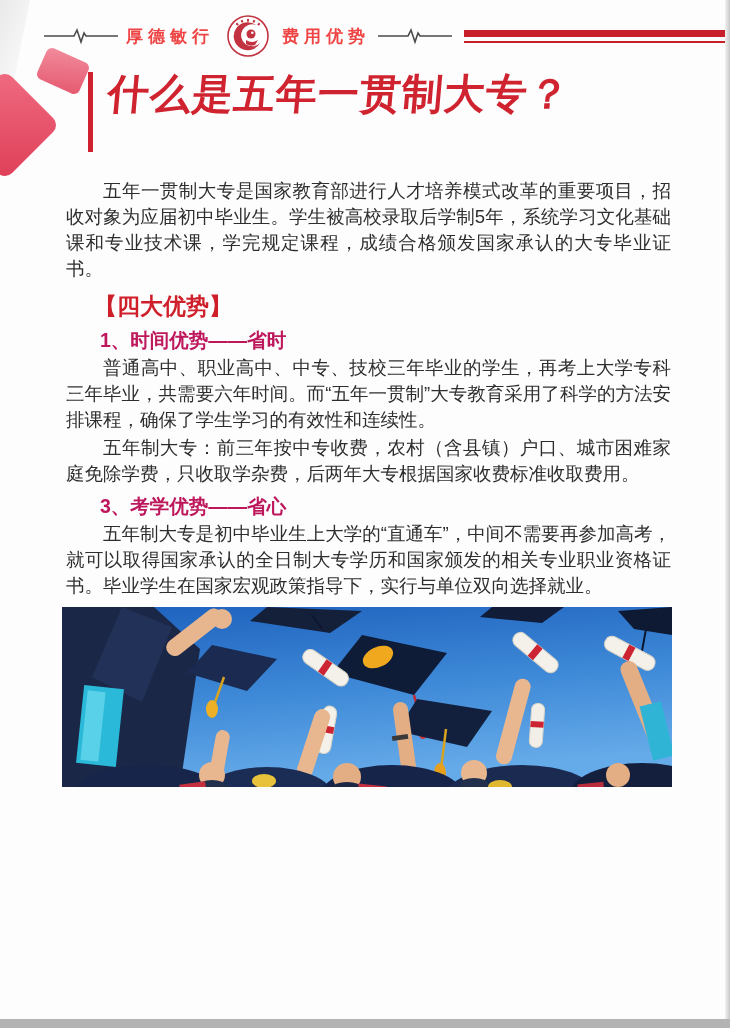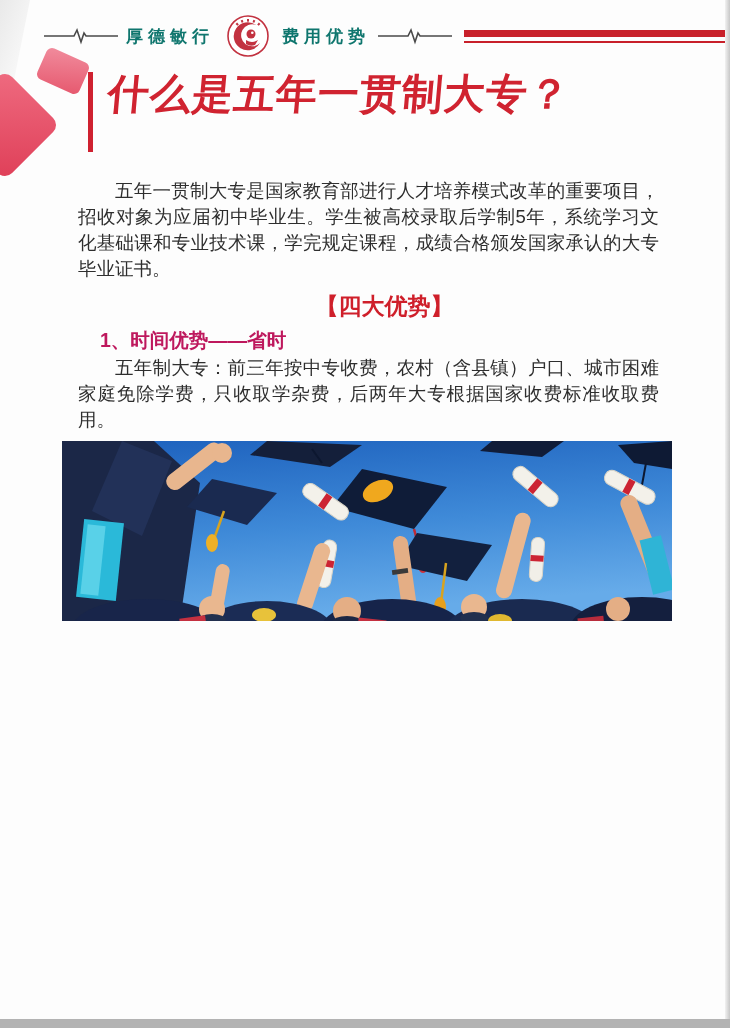--- a/index.html
+++ b/index.html
@@ -14,21 +14,21 @@
   .page-right-edge { position:absolute; right:0; top:0; width:5px; height:100%;
     background:linear-gradient(to right,#f2f2f2,#c7c7c7); z-index:9; }
   .footer-bar { position:absolute; bottom:0; left:0; width:100%; height:9px;
     background:#b3b3b3; z-index:9; }
   .corner-wedge { position:absolute; left:0; top:0; width:30px; height:150px;
     background:linear-gradient(110deg,#dedede,#ffffff 75%);
     clip-path:polygon(0 0,100% 0,0 100%); opacity:.65; }
 
   
   .header { display:flex; align-items:center; padding:26px 0 0 44px; height:46px; }
-  .motto { font-family:Liberation Sans, sans-serif; color:#0f766e; font-size:17px;
+  .motto { font-family:Liberation Sans, sans-serif; color:#ef4444; font-size:17px;
     font-weight:600; letter-spacing:5px; margin:0 8px; white-space:nowrap; }
   .pulse { flex:0 0 auto; display:block; }
   .logo { flex:0 0 auto; margin:0 4px; display:block; }
   .stripes { flex:1 1 auto; margin-left:12px; margin-right:5px; }
   .stripe-thick { height:7px; background:#c8202a; }
   .stripe-thin  { height:2px; background:#c8202a; margin-top:4px; }
 
   
   .title-wrap { position:relative; margin-top:24px; height:98px; }
   .diamond-lg { position:absolute; left:-34px; top:16px; width:78px; height:78px;
@@ -41,23 +41,23 @@
     background:#cf2130; }
   .title-zh { margin-left:106px; color:#d02330; font-size:41px; font-weight:900;
     line-height:48px; letter-spacing:1px; transform:skewX(-5deg);
     transform-origin:left bottom; white-space:nowrap; }
   .title-en { margin-left:108px; color:#d02330; font-size:20px; font-weight:800;
     font-style:italic; letter-spacing:.5px; margin-top:2px; white-space:nowrap; }
 
   
   .content { padding:8px 55px 0 62px; }
   p.body { font-size:18.5px; line-height:26px; color:#2e2e2e; text-align:justify;
-    text-indent:2em; margin:2px 16px 0; }
+    text-indent:2em; margin:2px 4px 0; }
   .sec-hdr { color:#cf1f2a; font-size:23px; font-weight:800; margin:9px 0 0 32px;
-    line-height:30px;text-align:center; }
+    line-height:30px; }
   .adv-hdr { color:#be185d; font-size:19.5px; font-weight:800; margin:6px 0 0 38px;
     line-height:26px; }
 
   .photo { display:block; margin-top:8px; width:610px; height:180px; }
 </style>
 </head>
 <body>
 
 <div class="corner-wedge"></div>
 <div class="page-right-edge"></div>
@@ -98,23 +98,26 @@
   <div class="title-bar"></div>
   <div class="title-zh">什么是五年一贯制大专？</div>
 </div>
 
 <div class="content">
   <p class="body">五年一贯制大专是国家教育部进行人才培养模式改革的重要项目，招收对象为应届初中毕业生。学生被高校录取后学制5年，系统学习文化基础课和专业技术课，学完规定课程，成绩合格颁发国家承认的大专毕业证书。</p>
 
   <div class="sec-hdr">【四大优势】</div>
 
   <div class="adv-hdr">1、时间优势——省时</div>
+  <p class="body">普通高中、职业高中、中专、技校三年毕业的学生，再考上大学专科三年毕业，共需要六年时间。而“五年一贯制”大专教育采用了科学的方法安排课程，确保了学生学习的有效性和连续性。</p>
 
   <p class="body">五年制大专：前三年按中专收费，农村（含县镇）户口、城市困难家庭免除学费，只收取学杂费，后两年大专根据国家收费标准收取费用。</p>
 
+  <div class="adv-hdr">3、考学优势——省心</div>
+  <p class="body">五年制大专是初中毕业生上大学的“直通车”，中间不需要再参加高考，就可以取得国家承认的全日制大专学历和国家颁发的相关专业职业资格证书。毕业学生在国家宏观政策指导下，实行与单位双向选择就业。</p>
 
 
 
   <svg class="photo" viewBox="0 0 610 180" preserveAspectRatio="none">
     <defs>
       <linearGradient id="sky" x1="0" y1="0" x2="0.25" y2="1">
         <stop offset="0" stop-color="#1d61bd"></stop>
         <stop offset="0.55" stop-color="#3f8ad8"></stop>
         <stop offset="1" stop-color="#66abe9"></stop>
       </linearGradient>

